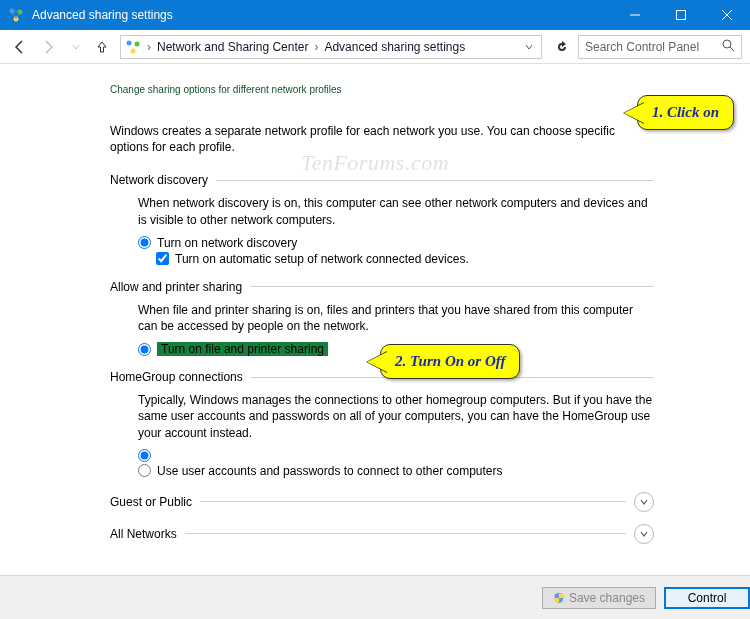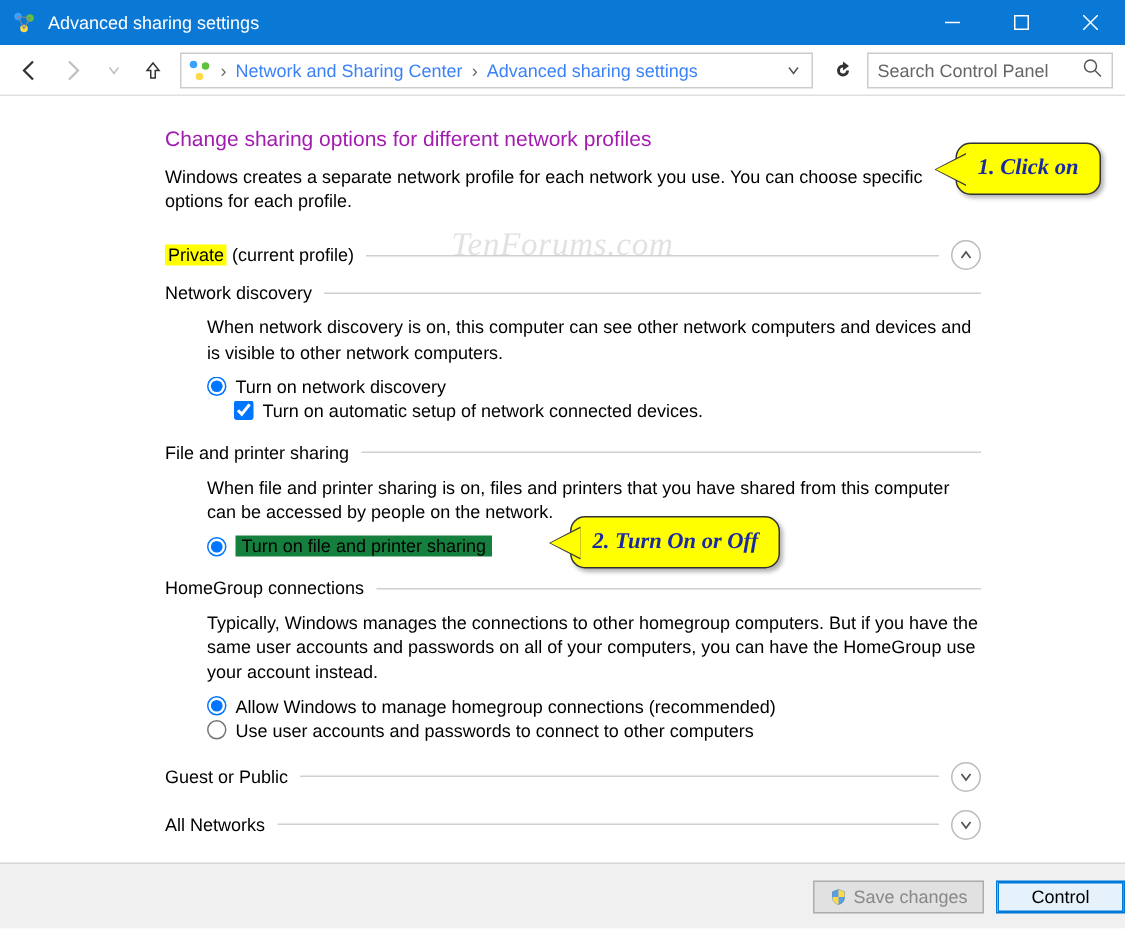--- a/index.html
+++ b/index.html
@@ -10,30 +10,30 @@
   .titlebar-text { flex: 1; font-size: 12px; }
   .titlebar-btns { display: flex; }
   .titlebar-btn { width: 46px; height: 30px; display: flex; align-items: center; justify-content: center; color: #fff; }
   
   .navbar { height: 34px; display: flex; align-items: center; padding: 0 8px; border-bottom: 1px solid #e0e0e0; gap: 4px; }
   .nav-arrow { width: 24px; height: 24px; display: flex; align-items: center; justify-content: center; color: #555; }
   .nav-arrow.disabled { color: #c0c0c0; }
   .nav-up { width: 20px; height: 20px; display: flex; align-items: center; justify-content: center; color: #555; }
   .addrbar { flex: 1; height: 24px; border: 1px solid #ccc; display: flex; align-items: center; padding: 0 4px; gap: 4px; margin: 0 4px; }
   .addr-icon { width: 16px; height: 16px; }
-  .crumb { color: #3b82f6; }
+  .crumb { color: #0f172a; }
   .crumb-sep { color: #666; margin: 0 2px; }
   .addr-drop { margin-left: auto; color: #555; padding: 0 4px; }
   .refresh { width: 24px; height: 24px; display: flex; align-items: center; justify-content: center; }
   .searchbox { width: 164px; height: 24px; border: 1px solid #ccc; display: flex; align-items: center; padding: 0 6px; color: #666; }
   .search-ph { flex: 1; }
   .search-icon { color: #555; }
   
   .content { padding: 20px 96px 10px 110px; position: relative; }
-  .page-title { color: #a21caf; font-size: 14px; font-weight: 400; margin-bottom: 10px; }
+  .page-title { color: #14532d; font-size: 10px; font-weight: 400; margin-bottom: 28px; }
   .page-intro { color: #000; font-size: 12px; margin-bottom: 18px; line-height: 1.35; }
   
   .profile-header { display: flex; align-items: center; margin-bottom: 8px; }
   .profile-name { background: #ffff00; padding: 0 2px; }
   .profile-suffix { }
   .profile-line { flex: 1; border-bottom: 1px solid #d0d0d0; margin: 0 8px; }
   .chevron { width: 20px; height: 20px; border: 1px solid #bbb; border-radius: 50%; display: flex; align-items: center; justify-content: center; font-size: 10px; color: #555; }
   
   .section { margin-bottom: 14px; }
   .section-header { display: flex; align-items: center; margin-bottom: 8px; }
@@ -145,29 +145,20 @@
           <circle cx="5" cy="5" r="4" fill="none" stroke="#555" stroke-width="1"></circle>
           <line x1="8" y1="8" x2="12" y2="12" stroke="#555" stroke-width="1"></line>
         </svg></span>
   </div>
 </div>
 
 <div class="content">
   <div class="page-title">Change sharing options for different network profiles</div>
   <div class="page-intro">Windows creates a separate network profile for each network you use. You can choose specific options for each profile.</div>
 
-  <div class="profile-header">
-    <span><span class="profile-name">Private</span><span class="profile-suffix"> (current profile)</span></span>
-    <div class="profile-line"></div>
-    <div class="chevron">
-        <svg width="10" height="10">
-          <path d="M2 7 L5 3 L8 7" fill="none" stroke="#555" stroke-width="1.2"></path>
-        </svg>
-      </div>
-  </div>
 
   <div class="section">
     <div class="section-header">
       <span class="section-title">Network discovery</span>
       <div class="section-line"></div>
     </div>
     <div class="section-desc">When network discovery is on, this computer can see other network computers and devices and is visible to other network computers.</div>
     <div class="options">
       <label class="opt">
           <input type="radio" name="nd" checked="" style="">
@@ -175,42 +166,41 @@
         </label>
       <label class="opt sub">
           <input type="checkbox" checked="" style="">
           <span>Turn on automatic setup of network connected devices.</span>
         </label>
     </div>
   </div>
 
   <div class="section">
     <div class="section-header">
-      <span class="section-title">File and printer sharing</span>
+      <span class="section-title">Allow and printer sharing</span>
       <div class="section-line"></div>
     </div>
     <div class="section-desc">When file and printer sharing is on, files and printers that you have shared from this computer can be accessed by people on the network.</div>
     <div class="options">
       <label class="opt">
           <input type="radio" name="fps" checked="" style="">
           <span class="hl">Turn on file and printer sharing</span>
         </label>
     </div>
   </div>
 
   <div class="section">
     <div class="section-header">
       <span class="section-title">HomeGroup connections</span>
       <div class="section-line"></div>
     </div>
     <div class="section-desc">Typically, Windows manages the connections to other homegroup computers. But if you have the same user accounts and passwords on all of your computers, you can have the HomeGroup use your account instead.</div>
     <div class="options">
       <label class="opt">
           <input type="radio" name="hg" checked="" style="">
-          <span>Allow Windows to manage homegroup connections (recommended)</span>
         </label>
       <label class="opt">
           <input type="radio" name="hg" style="">
           <span>Use user accounts and passwords to connect to other computers</span>
         </label>
     </div>
   </div>
 
   <div class="collapsed-row">
     <span class="collapsed-label">Guest or Public</span>

